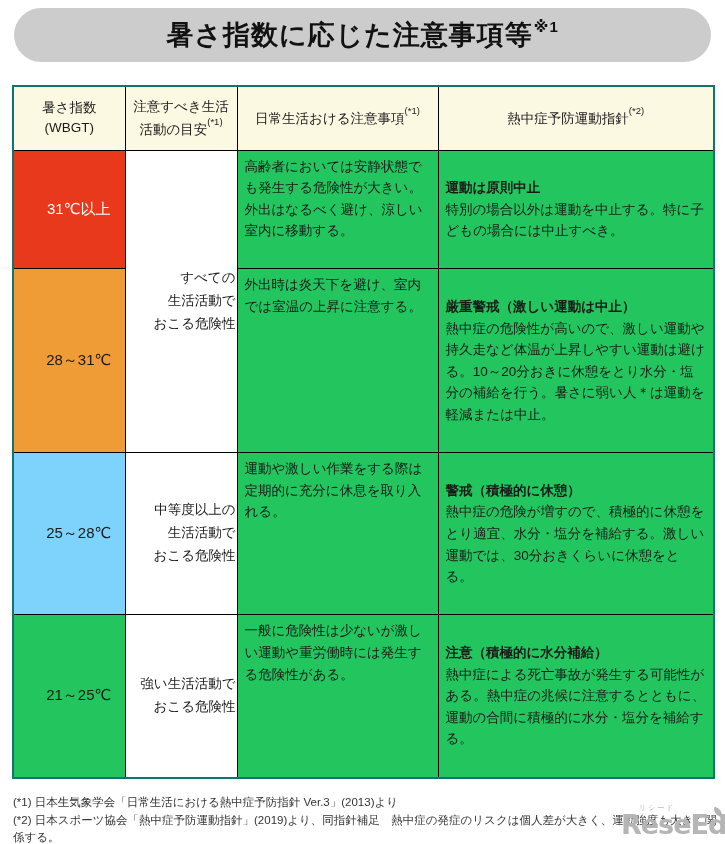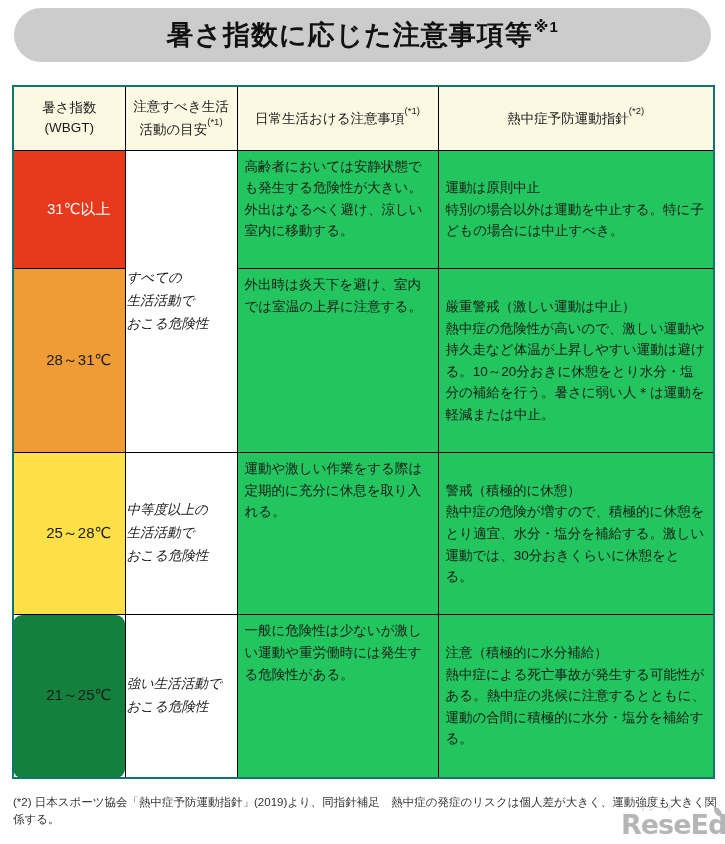--- a/index.html
+++ b/index.html
@@ -24,32 +24,32 @@
 
   tr.hdr th{
     height:64px;background:#fcf9e3;font-weight:normal;font-size:13.5px;
     text-align:center;vertical-align:middle;line-height:1.5;color:#1a1a1a;padding:2px;
   }
   tr.hdr sup{font-size:9.5px;position:relative;top:-3px;}
 
   td.wbgt{font-size:15px;text-align:center;vertical-align:middle;color:#1a1a1a;padding-left:20px;}
   td.wbgt.red{background:#e8391c;color:#ffffff;}
   td.wbgt.orange{background:#f09c36;margin-top:30px;}
-  td.wbgt.yellow{background:#fde047;}
-  td.wbgt.blue{background:#15803d;border-radius:9px;}
+  td.wbgt.yellow{background:#7dd3fc;}
+  td.wbgt.blue{background:#22c55e;}
 
   td.activity{
-    font-size:13.5px;text-align:left;vertical-align:middle;line-height:1.7;
-    white-space:pre-line;background:#ffffff;font-style:italic;
+    font-size:13.5px;text-align:right;vertical-align:middle;line-height:1.7;
+    white-space:pre-line;background:#ffffff;
   }
   td.daily,td.guide{
     font-size:13.5px;vertical-align:top;text-align:left;line-height:1.6;
     padding:5px 7px;background:#22c55e;white-space:pre-line;
   }
-  .guide-title{font-weight:normal;margin-top:44px;}
+  .guide-title{font-weight:bold;margin-top:44px;}
   .r1{height:110px;} .r2{height:134px;} .r3{height:112px;} .r4{height:107px;}
 
   
   .footnotes{margin:15px 0 0 13px;font-size:11.5px;line-height:1.5;color:#333;}
   .footnotes .fn{margin:0 0 1px 0;}
 
   
   .logo{position:absolute;right:4px;bottom:6px;width:100px;text-align:left;color:#b5b5b5;}
   .logo .ruby{font-size:7px;letter-spacing:2px;color:#b5b5b5;line-height:1;margin-left:18px;}
   .logo .mark{font-size:27px;font-weight:bold;letter-spacing:-1px;line-height:1;
@@ -136,20 +136,21 @@
       <td class="daily">一般に危険性は少ないが激しい運動や重労働時には発生する危険性がある。</td>
       <td class="guide">
         <span class="guide-title">注意（積極的に水分補給）</span>
         <div>熱中症による死亡事故が発生する可能性がある。熱中症の兆候に注意するとともに、運動の合間に積極的に水分・塩分を補給する。</div>
       </td>
     </tr>
   </tbody>
     </table>
 
   <div class="footnotes">
+    <p class="fn">(*1) 日本生気象学会「日常生活における熱中症予防指針 Ver.3」(2013)より</p>
     <p class="fn">(*2) 日本スポーツ協会「熱中症予防運動指針」(2019)より、同指針補足　熱中症の発症のリスクは個人差が大きく、運動強度も大きく関係する。</p>
 
   </div>
 
   <div class="logo">
     <div class="ruby">リシード</div>
     <div class="mark">
       <span>ReseEd</span>
       <span class="leaf"></span>
     </div>

